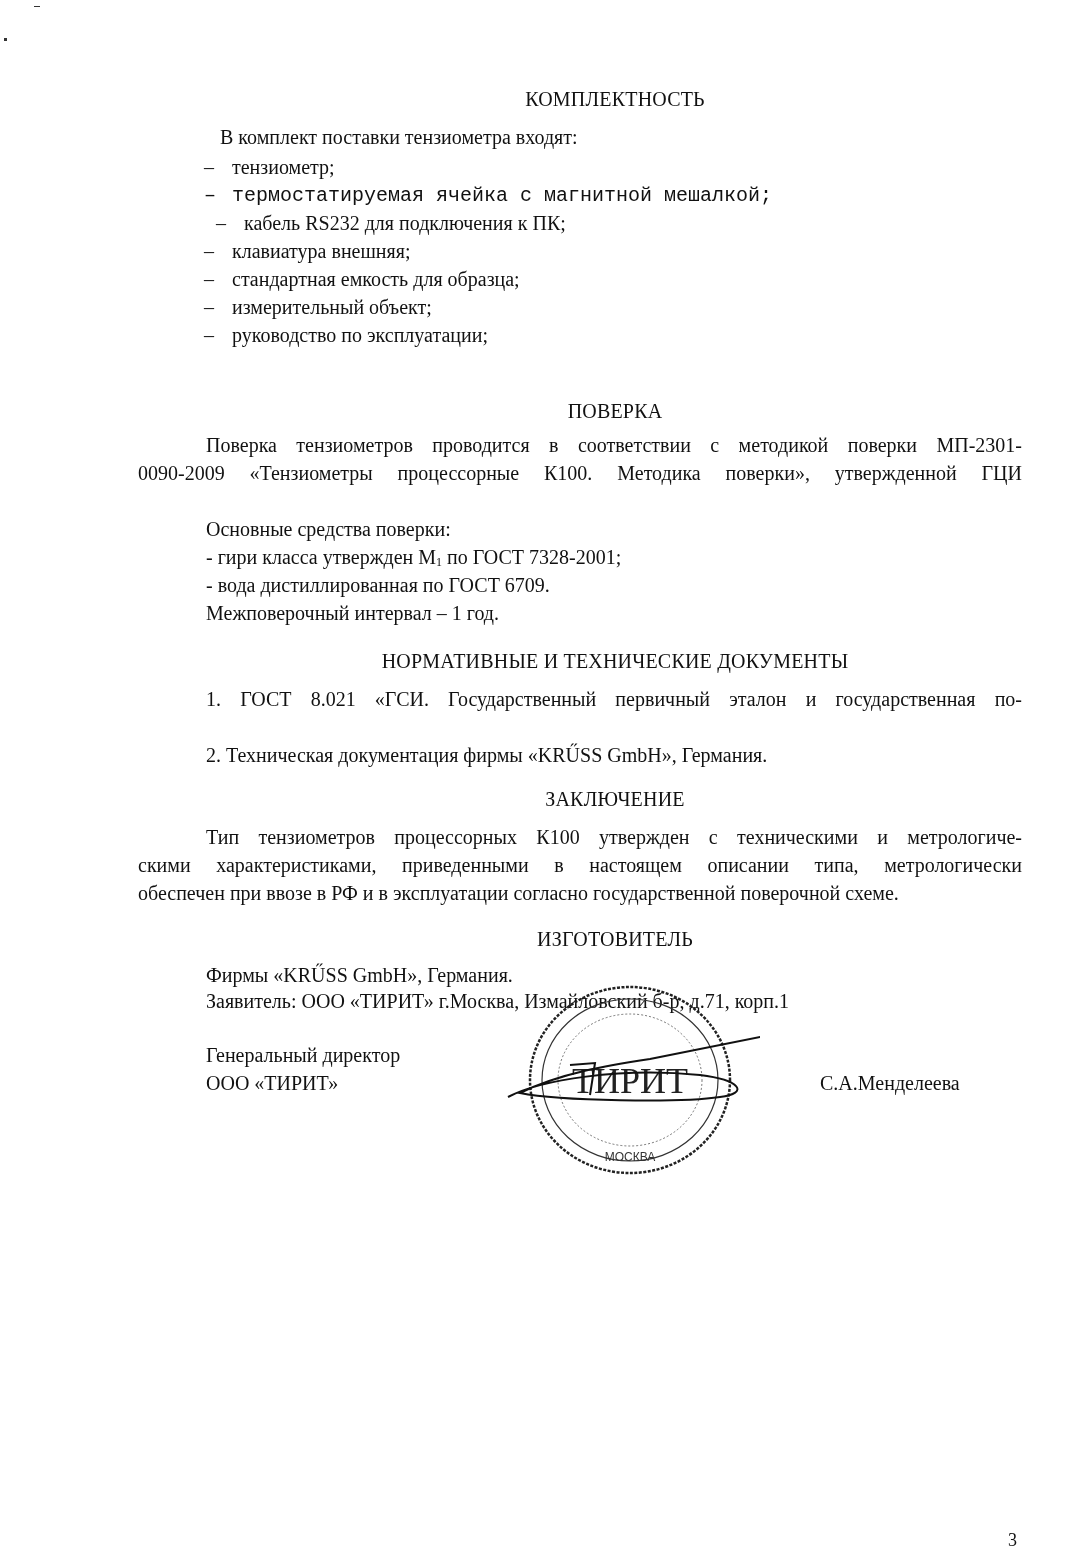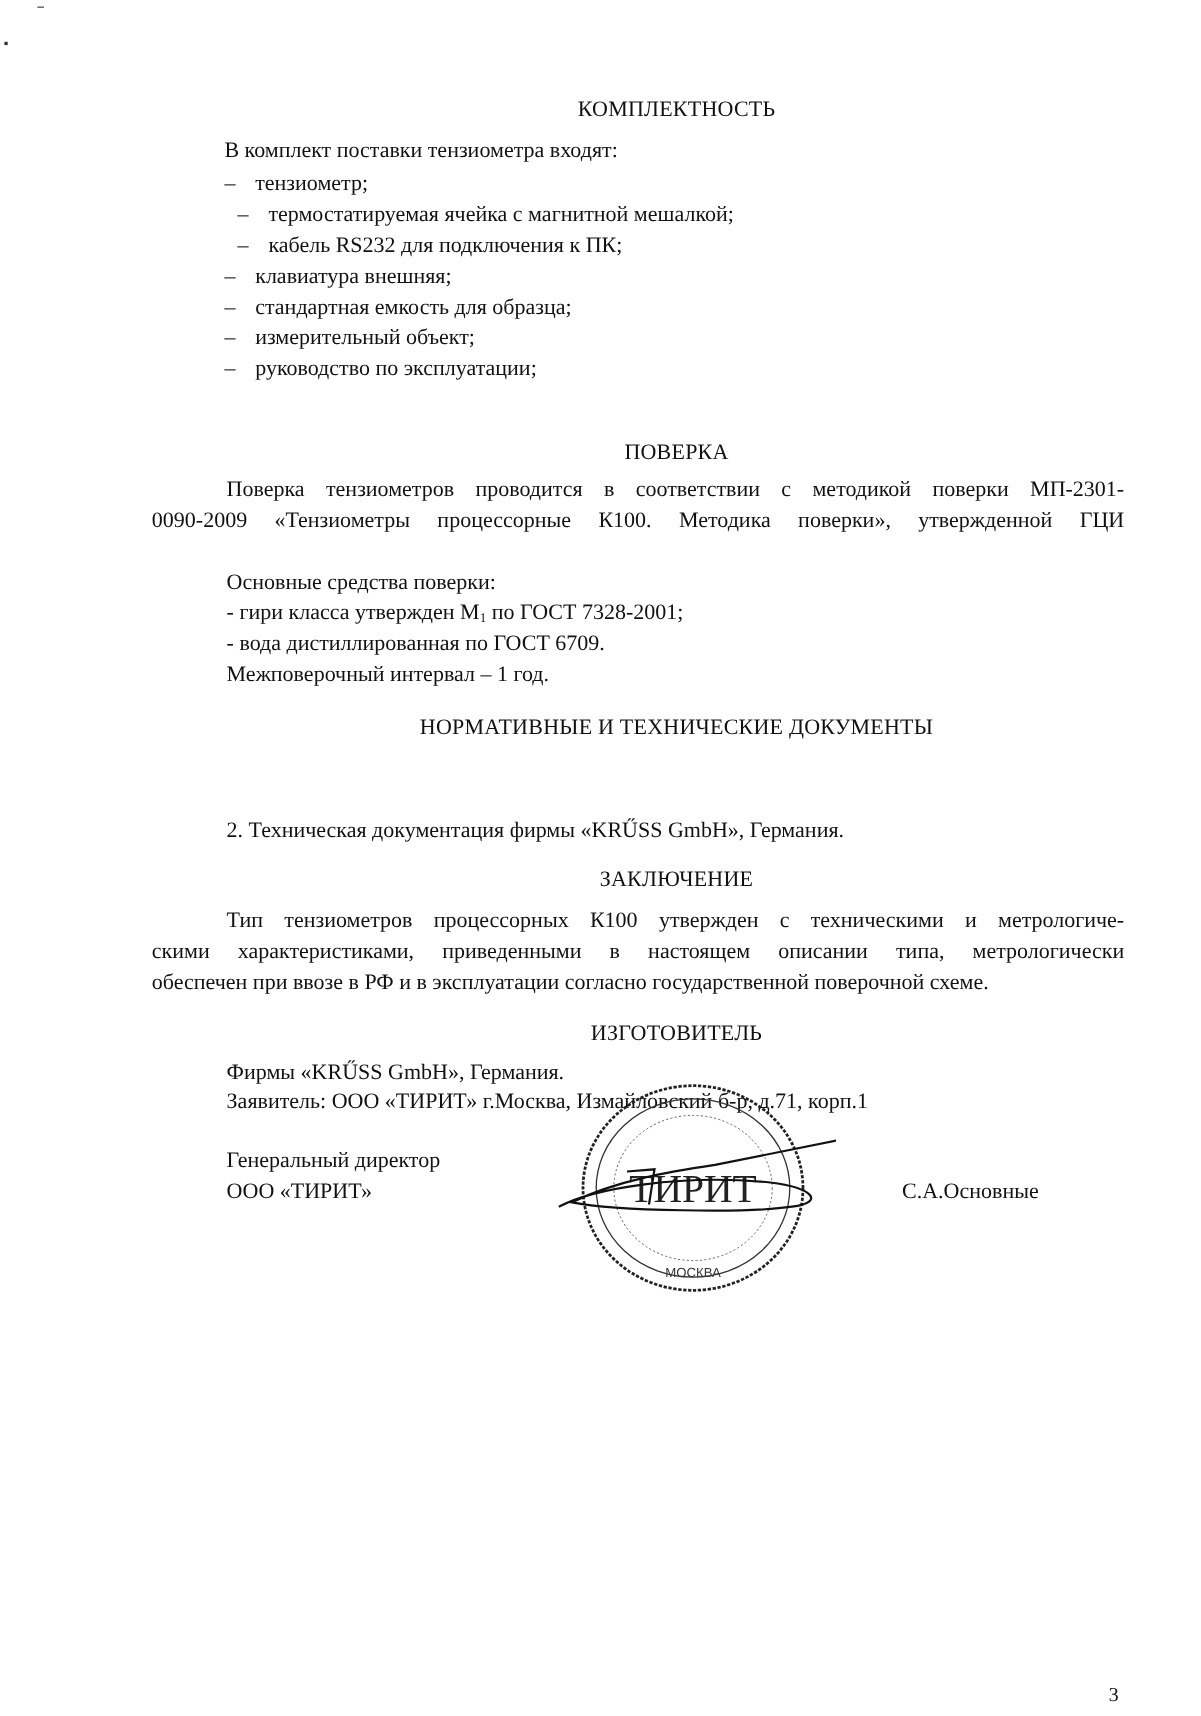--- a/index.html
+++ b/index.html
@@ -16,51 +16,52 @@
   .pagenum { position:absolute; left:1008px; top:1530px; font-size:18px; }
   .stamp { position:absolute; left:500px; top:975px; width:260px; height:200px; }
   .speck { position:absolute; background:#333; }
 </style>
 </head>
 <body>
 
 <div class="page">
 
   <div class="h" style="top:88px;">КОМПЛЕКТНОСТЬ</div>
-  <div class="line" style="left:204px; top:126px;font-family:Liberation Serif, serif;">В комплект поставки тензиометра входят:</div>
+  <div class="line" style="left:220px; top:126px;font-family:Liberation Serif, serif;">В комплект поставки тензиометра входят:</div>
   <div class="line" style="left:204px; top:156px;"><span class="dash">–</span><span>тензиометр;</span></div>
-  <div class="line" style="left:216px; top:184px;"><span class="dash">–</span><span>термостатируемая ячейка с магнитной мешалкой;</span></div>
+  <div class="line" style="left:204px; top:184px;font-family:Liberation Mono, monospace;"><span class="dash">–</span><span>термостатируемая ячейка с магнитной мешалкой;</span></div>
   <div class="line" style="left:216px; top:212px;"><span class="dash">–</span><span>кабель RS232 для подключения к ПК;</span></div>
   <div class="line" style="left:204px; top:240px;"><span class="dash">–</span><span>клавиатура внешняя;</span></div>
   <div class="line" style="left:204px; top:268px;"><span class="dash">–</span><span>стандартная емкость для образца;</span></div>
   <div class="line" style="left:204px; top:296px;"><span class="dash">–</span><span>измерительный объект;</span></div>
   <div class="line" style="left:204px; top:324px;"><span class="dash">–</span><span>руководство по эксплуатации;</span></div>
 
   <div class="h" style="top:400px;">ПОВЕРКА</div>
   <div class="just ind" style="top:434px;">Поверка тензиометров проводится в соответствии с методикой поверки МП-2301-</div>
   <div class="just" style="top:462px;">0090-2009 «Тензиометры процессорные К100. Методика поверки», утвержденной ГЦИ</div>
   <div class="line" style="left:206px; top:518px;">Основные средства поверки:</div>
   <div class="line" style="left:206px; top:546px;"><span>- гири класса утвержден М</span><sub>1</sub><span> по ГОСТ 7328-2001;</span></div>
   <div class="line" style="left:206px; top:574px;">- вода дистиллированная по ГОСТ 6709.</div>
   <div class="line" style="left:206px; top:602px;">Межповерочный интервал – 1 год.</div>
 
   <div class="h" style="top:650px;">НОРМАТИВНЫЕ И ТЕХНИЧЕСКИЕ ДОКУМЕНТЫ</div>
+  <div class="just ind" style="top:688px;">1. ГОСТ 8.021 «ГСИ. Государственный первичный эталон и государственная по-</div>
   <div class="line" style="left:206px; top:744px;">2. Техническая документация фирмы «KRŰSS GmbH», Германия.</div>
 
   <div class="h" style="top:788px;">ЗАКЛЮЧЕНИЕ</div>
   <div class="just ind" style="top:826px;">Тип тензиометров процессорных К100 утвержден с техническими и метрологиче-</div>
   <div class="just" style="top:854px;">скими характеристиками, приведенными в настоящем описании типа, метрологически</div>
   <div class="just last" style="top:882px;">обеспечен при ввозе в РФ и в эксплуатации согласно государственной поверочной схеме.</div>
 
   <div class="h" style="top:928px;">ИЗГОТОВИТЕЛЬ</div>
   <div class="line" style="left:206px; top:964px;">Фирмы «KRŰSS GmbH», Германия.</div>
   <div class="line" style="left:206px; top:990px;">Заявитель: ООО «ТИРИТ» г.Москва, Измайловский б-р, д.71, корп.1</div>
   <div class="line" style="left:206px; top:1044px;">Генеральный директор</div>
   <div class="line" style="left:206px; top:1072px;">ООО «ТИРИТ»</div>
-  <div class="line" style="left:820px; top:1072px;">С.А.Основные</div>
+  <div class="line" style="left:820px; top:1072px;">С.А.Менделеева</div>
 
   <svg class="stamp" viewBox="0 0 260 200">
     <ellipse cx="130" cy="105" rx="100" ry="93" fill="none" stroke="#222" stroke-width="2.5" stroke-dasharray="3 1.5"></ellipse>
     <ellipse cx="130" cy="105" rx="88" ry="81" fill="none" stroke="#333" stroke-width="1.2"></ellipse>
     <ellipse cx="130" cy="105" rx="72" ry="66" fill="none" stroke="#555" stroke-width="0.8" stroke-dasharray="2 2"></ellipse>
     <text x="130" y="118" text-anchor="middle" font-family="Liberation Serif, serif" font-size="36" fill="#222">ТИРИТ</text>
     <text x="130" y="186" text-anchor="middle" font-family="Liberation Sans, sans-serif" font-size="12" fill="#333">МОСКВА</text>
     <path d="M8 122 C 40 105, 120 92, 200 100 C 240 105, 250 118, 220 122 C 180 128, 60 126, 20 118 C 60 98, 110 90, 150 84 L 270 60" fill="none" stroke="#111" stroke-width="2"></path>
     <path d="M70 90 L 95 88 L 90 120" fill="none" stroke="#111" stroke-width="2"></path>
   </svg>

